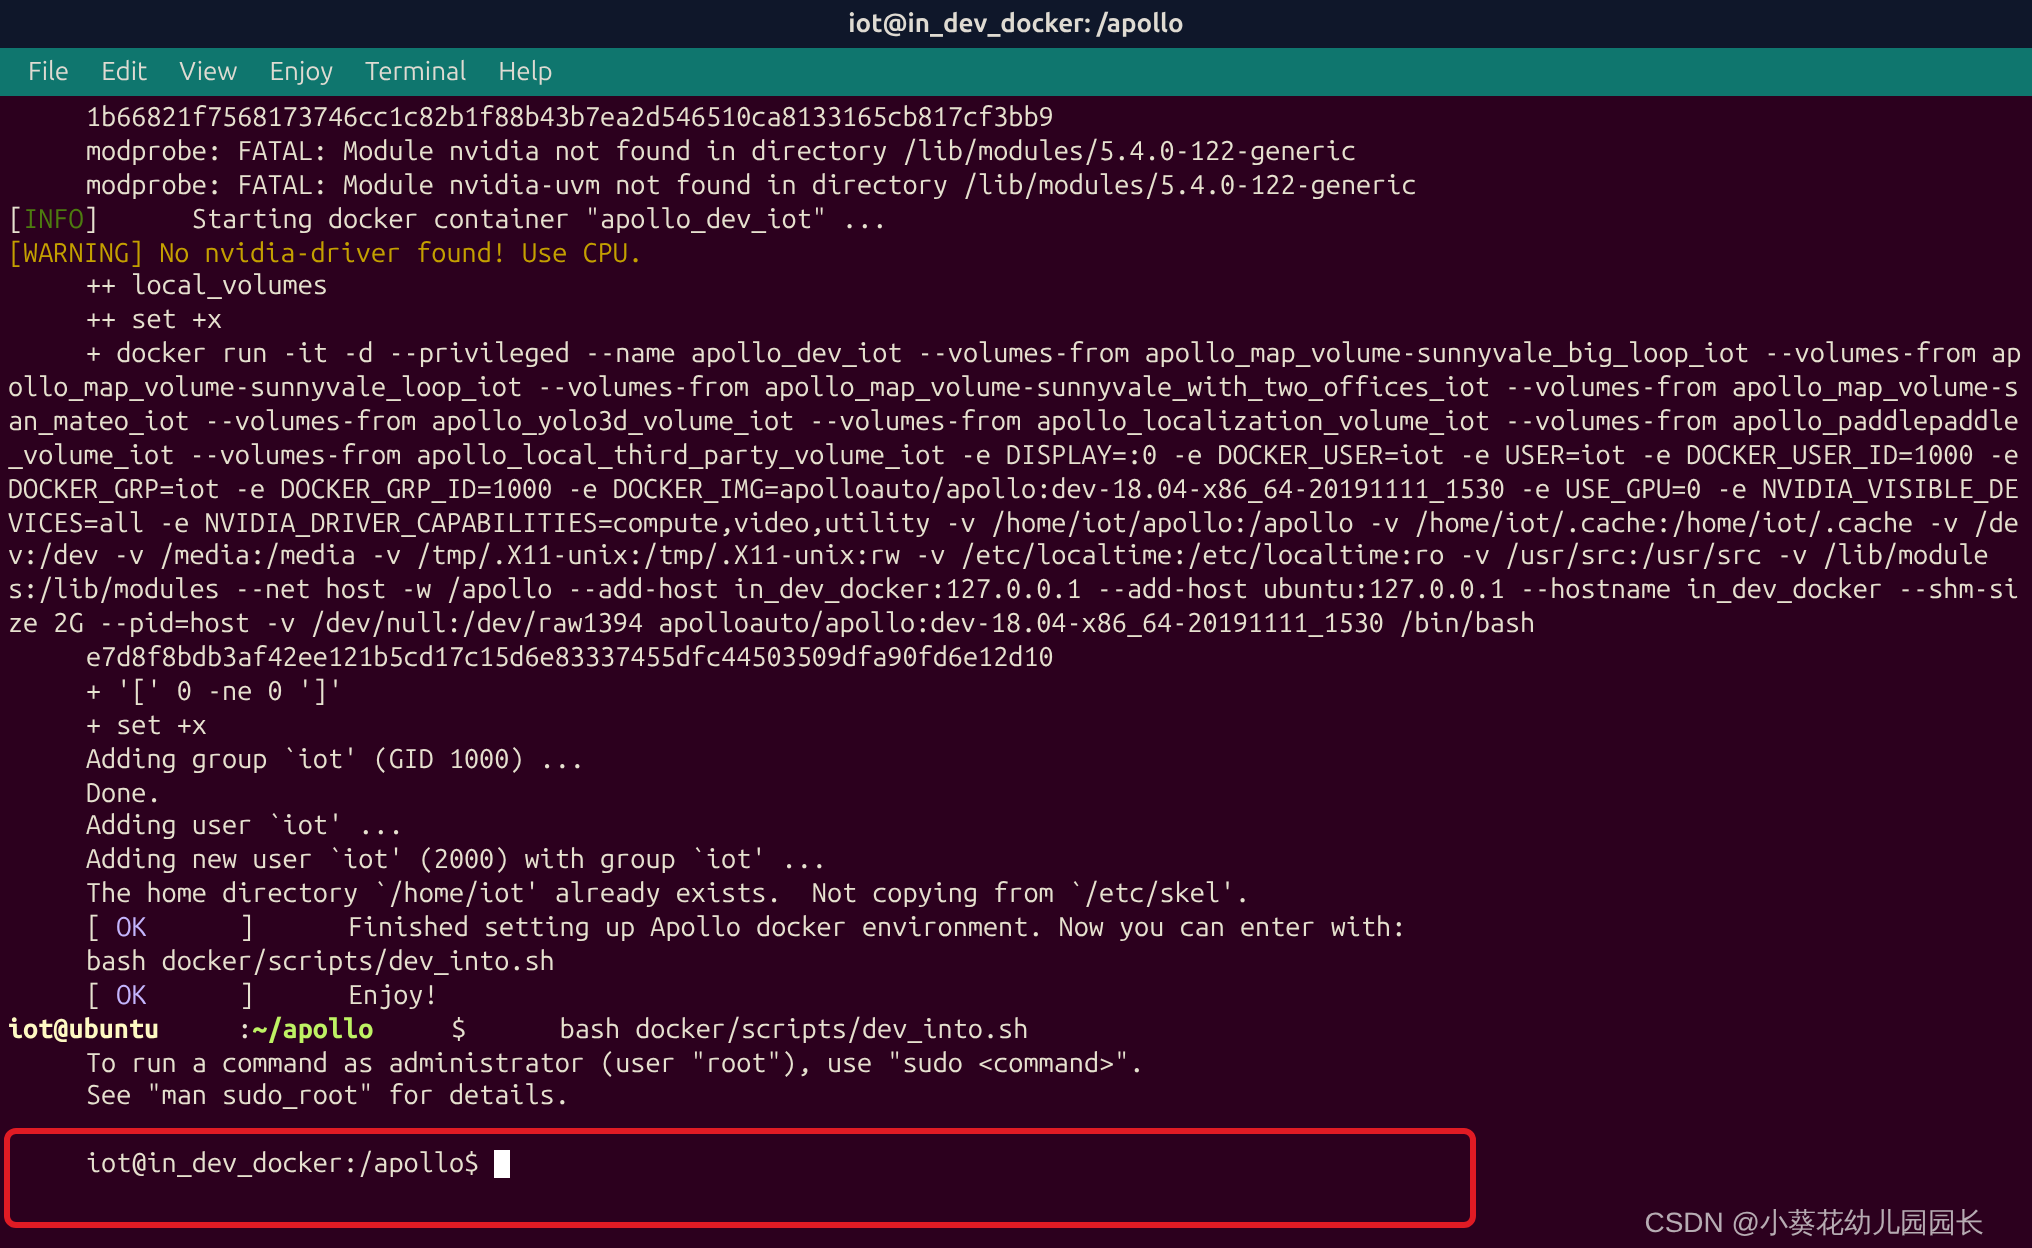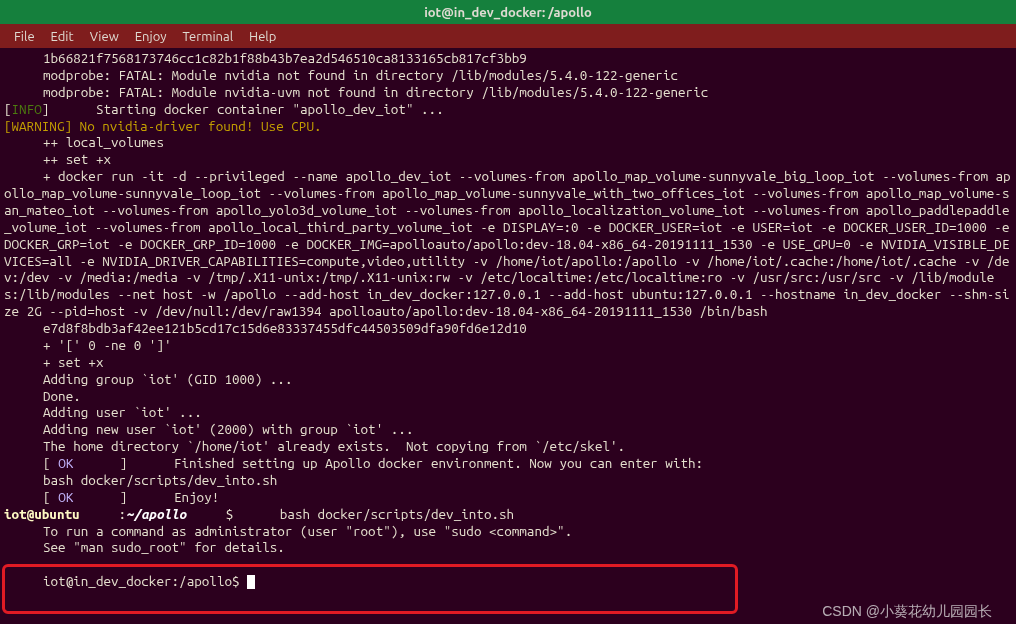--- a/index.html
+++ b/index.html
@@ -9,32 +9,32 @@
       background: #2c001e;
       font-family: "Ubuntu Mono", "DejaVu Sans Mono", monospace;
       font-size: 14px;
       line-height: 1.25;
       color: #ffffff;
       overflow: hidden;
       position: relative;
     }
     .titlebar {
       height: 24px;
-      background: #15803d;
+      background: #0f172a;
       display: flex;
       align-items: center;
       justify-content: center;
       font-family: "Ubuntu", sans-serif;
       font-size: 13px;
       color: #dfdbd2;
       font-weight: 600;
     }
     .menubar {
       height: 24px;
-      background: #7f1d1d;
+      background: #0f766e;
       display: flex;
       align-items: center;
       padding: 0 6px;
       gap: 0;
       font-family: "Ubuntu", sans-serif;
       font-size: 13px;
       color: #dfdbd2;
     }
     .menu-item {
       padding: 2px 8px;
@@ -45,21 +45,21 @@
       word-break: break-all;
       font-size: 13.5px;
       letter-spacing: 0px;
     }
     .c-white { color: #e6e1cf; margin-left: 39px; }
     .c-yellow { color: #c4a000; }
     .c-info-bracket { color: #e6e1cf; }
     .c-info-tag { color: #4d7c0f; margin-top: 28px; }
     .c-ok { color: #c4b5fd; }
     .c-prompt-user { color: #fef9c3; font-weight: bold; }
-    .c-prompt-path { color: #ffffff; font-weight: bold; font-style: italic; }
+    .c-prompt-path { color: #bef264; font-weight: bold; }
     .highlight-box {
       position: absolute;
       border: 3px solid #e01b24;
       border-radius: 6px;
       pointer-events: none;
     }
     .cursor {
       display: inline-block;
       width: 8px;
       height: 14px;

